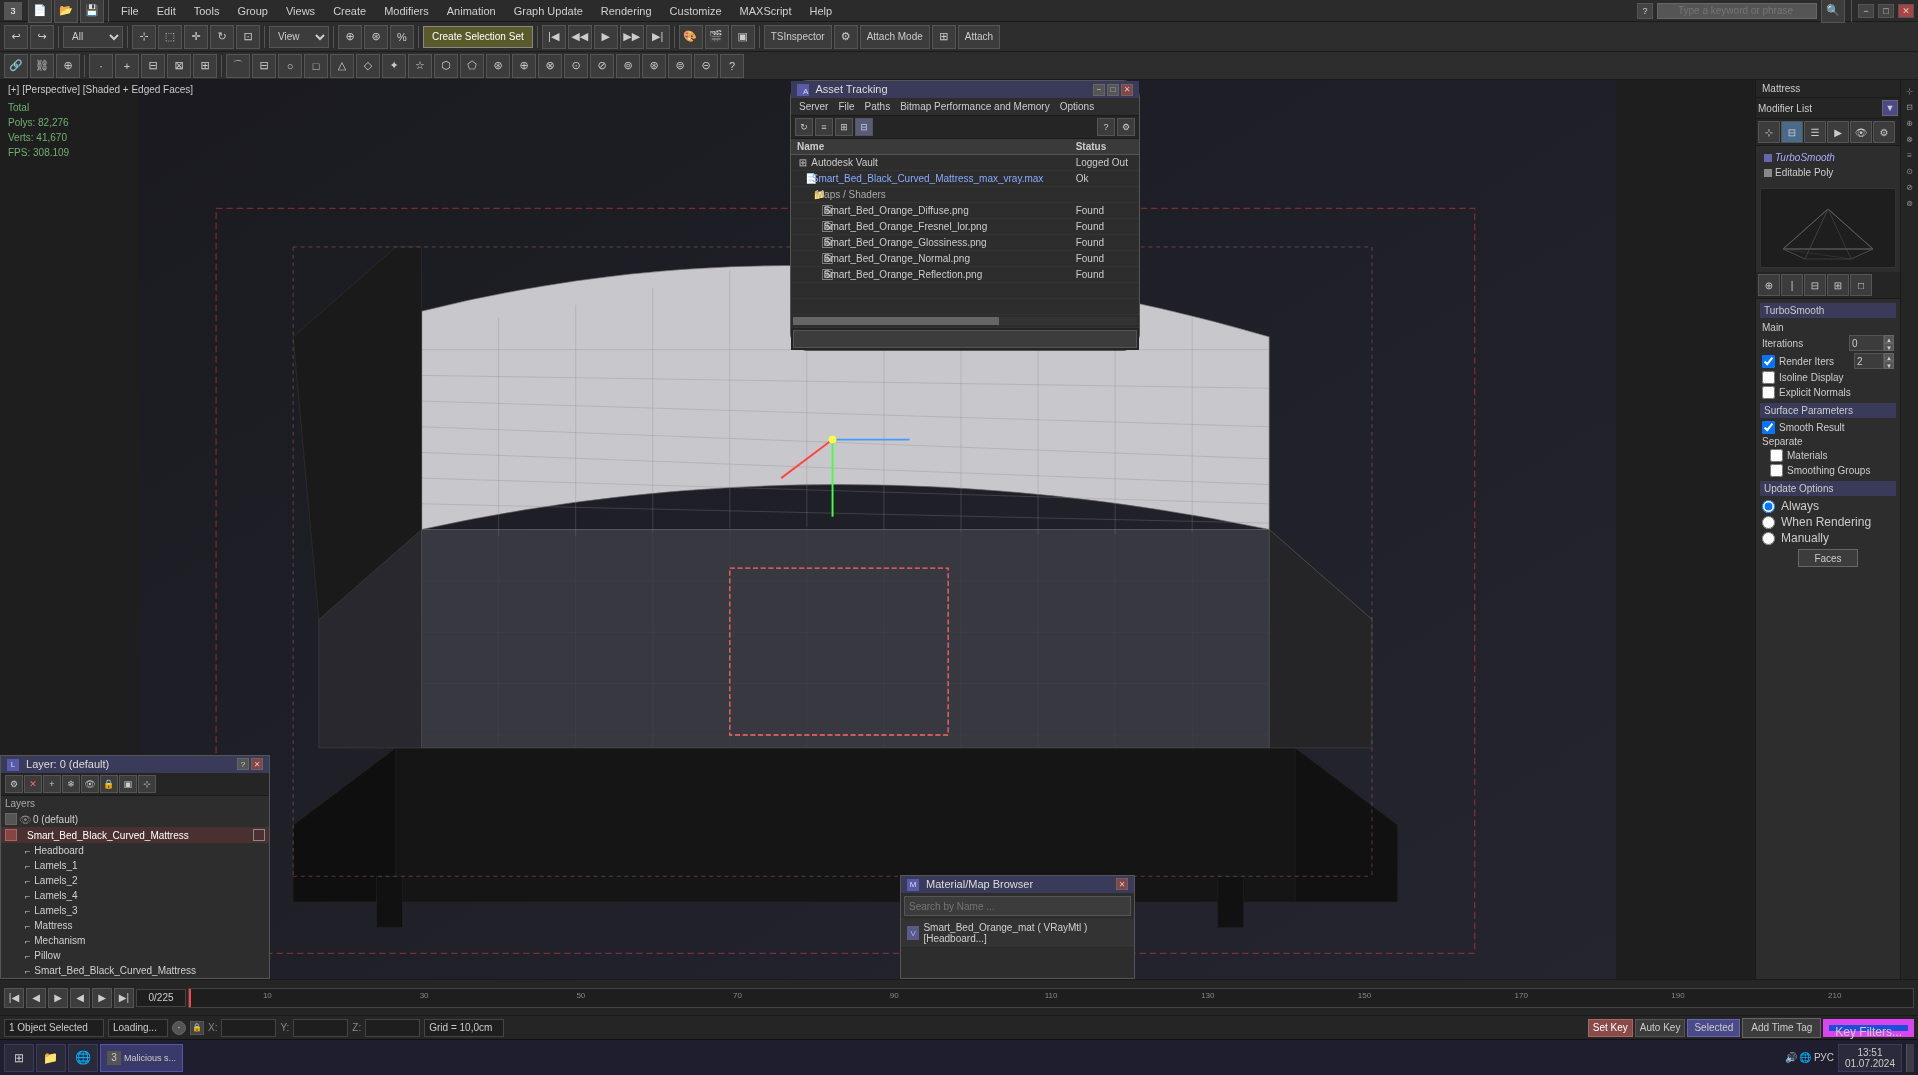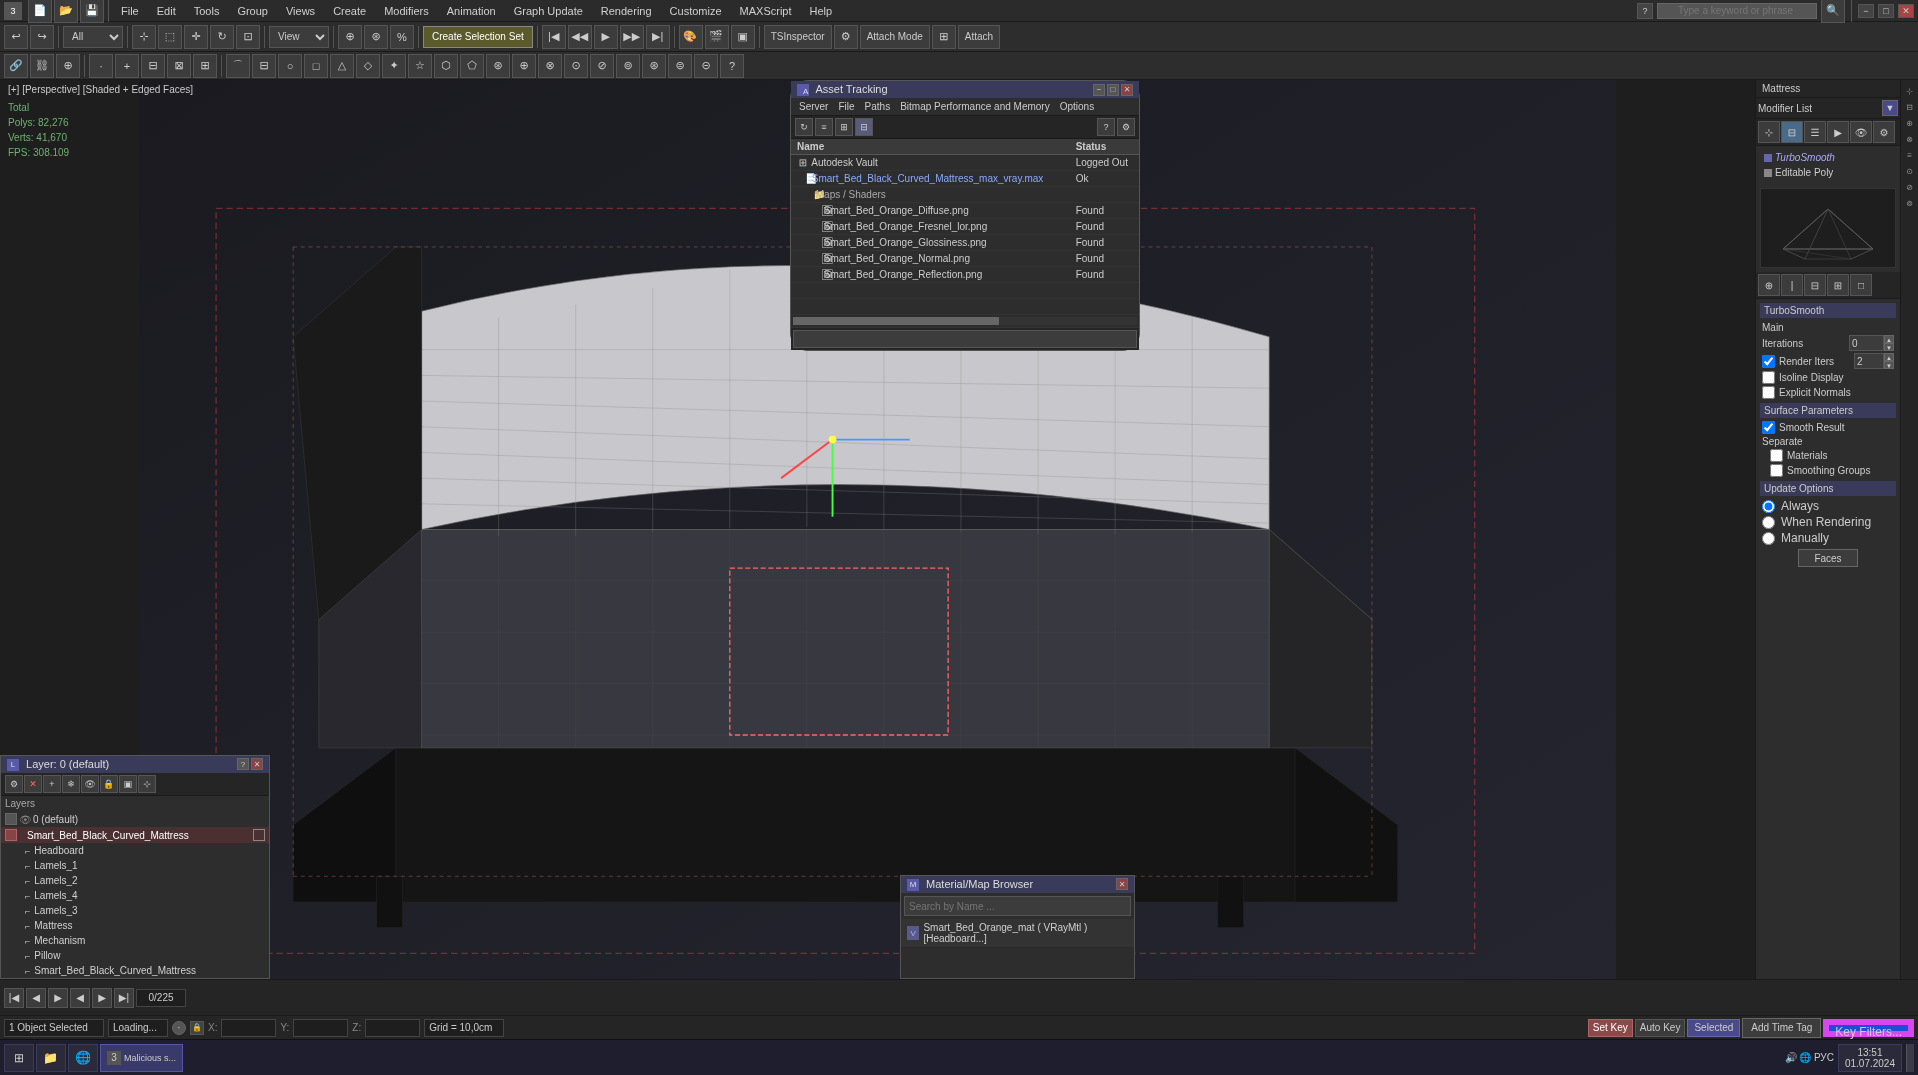--- a/index.html
+++ b/index.html
@@ -678,20 +678,36 @@
     <div class="anim-btn">▶</div>
     <div class="anim-btn">◀</div>
     <div class="anim-btn">▶</div>
     <div class="anim-btn">▶|</div>
   </div>
   <div class="frame-counter">
     <span>0</span>
     <span> / </span>
     <span>225</span>
   </div>
+  <div class="timeline-track">
+    <div class="timeline-marker"></div>
+    <div class="timeline-numbers">
+      <span class="timeline-num">10</span>
+      <span class="timeline-num">30</span>
+      <span class="timeline-num">50</span>
+      <span class="timeline-num">70</span>
+      <span class="timeline-num">90</span>
+      <span class="timeline-num">110</span>
+      <span class="timeline-num">130</span>
+      <span class="timeline-num">150</span>
+      <span class="timeline-num">170</span>
+      <span class="timeline-num">190</span>
+      <span class="timeline-num">210</span>
+    </div>
+  </div>
 </div>
 
 <div class="status-bar">
   <div class="status-field" style="min-width:100px;">1 Object Selected</div>
   <div class="status-field" style="min-width:60px;">Loading...</div>
   <div style="width:14px;height:14px;border-radius:50%;background:#555;border:1px solid #666;display:flex;align-items:center;justify-content:center;cursor:pointer;">·</div>
   <div style="width:14px;height:14px;background:#444;border:1px solid #555;display:flex;align-items:center;justify-content:center;cursor:pointer;font-size:8px;">🔒</div>
   <span class="status-label">X:</span>
   <input class="coord-field" value="" style="">
   <span class="status-label">Y:</span>

